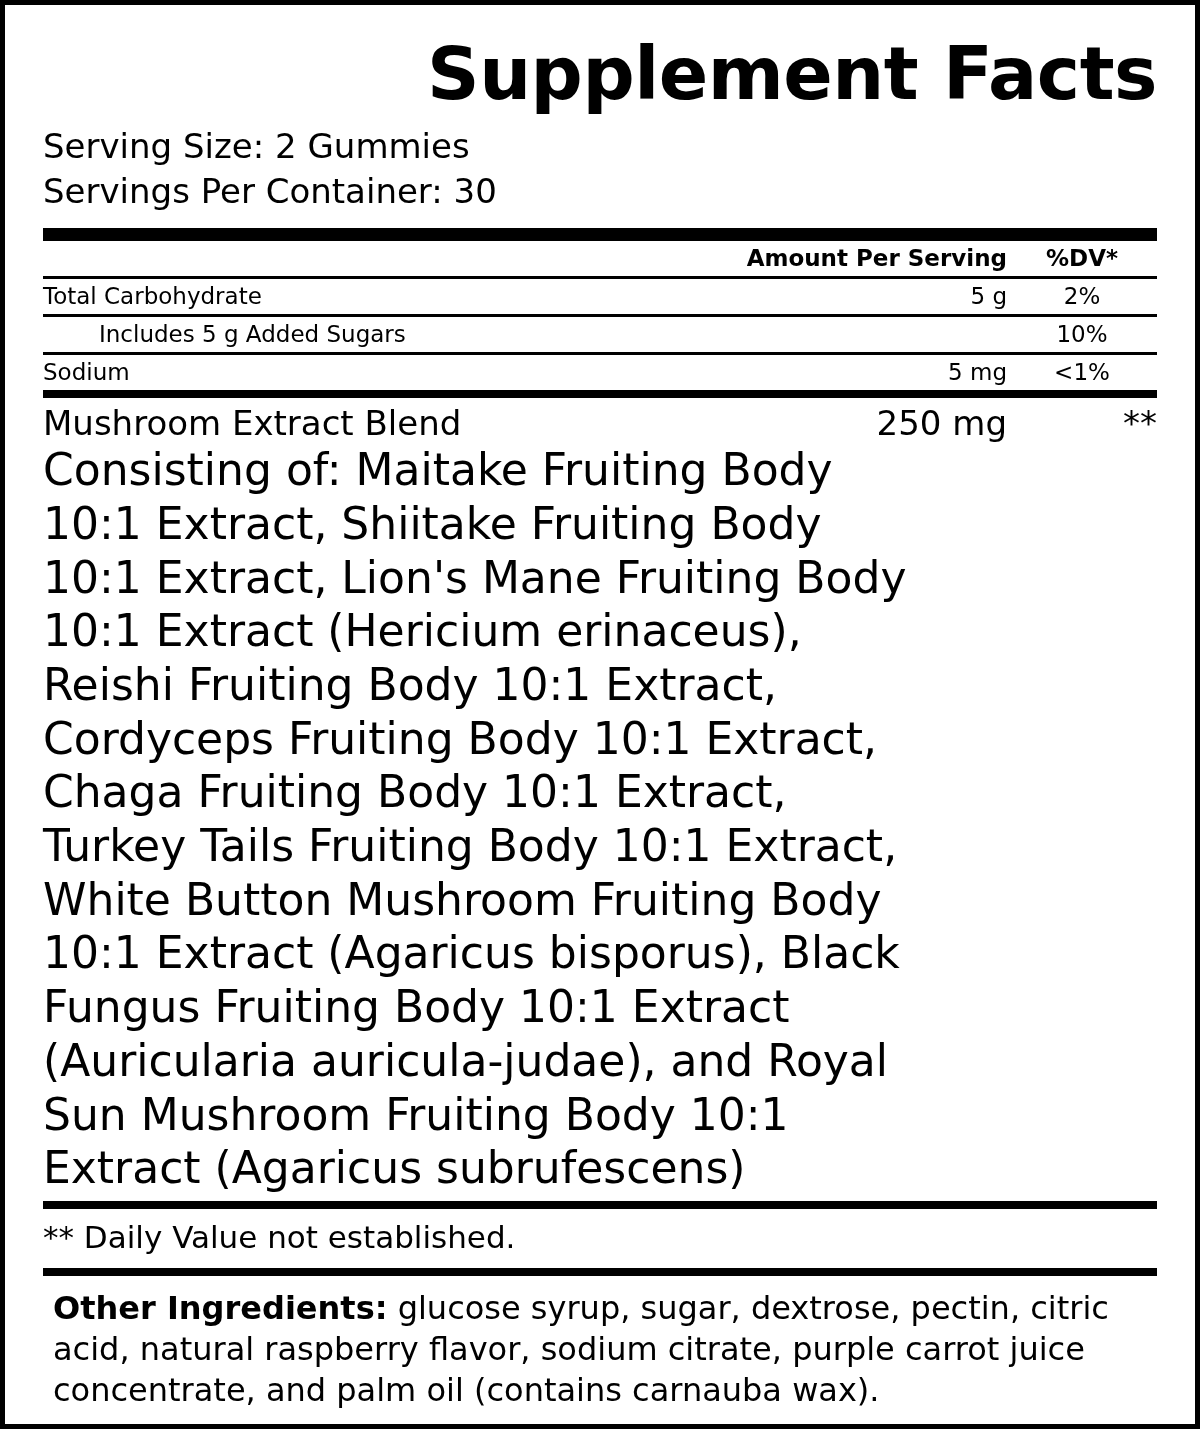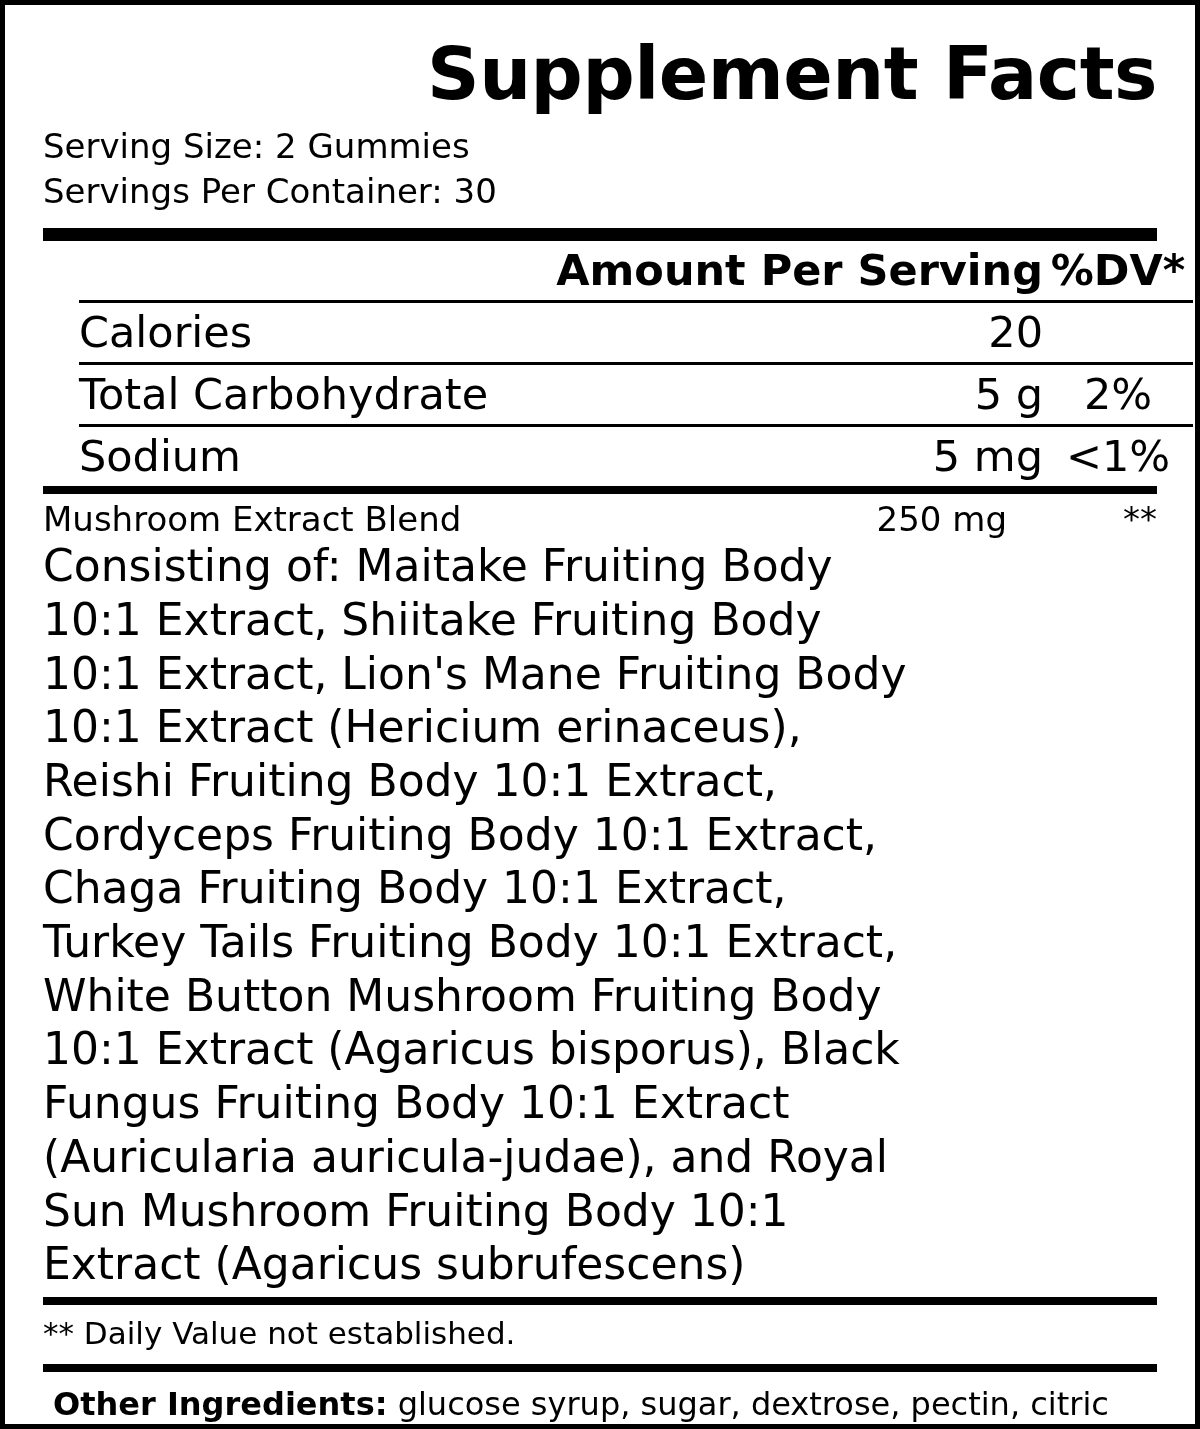--- a/index.html
+++ b/index.html
@@ -34,22 +34,21 @@
   .rule-thick {
     border-top: 13px solid #000000;
     margin-top: 14px;
   }
   .rule-med {
     border-top: 8px solid #000000;
   }
   table.facts {
     width: 100%;
     border-collapse: collapse;
-    font-size: 43px;
-    margin-left: 36px;
+    font-size: 23px;
   }
   table.facts td {
     padding: 4px 0 5px 0;
     vertical-align: bottom;
   }
   table.facts tr.row-line td {
     border-bottom: 3px solid #000000;
   }
   td.col-name { text-align: left; }
   td.col-amt  { text-align: right; white-space: nowrap; padding-right: 4px; }
@@ -99,33 +98,33 @@
   <div class="rule-thick"></div>
 
   <table class="facts">
     <tbody>
         <tr class="hdr row-line">
       <td class="col-name"></td>
       <td class="col-amt">Amount Per Serving</td>
       <td class="col-dv">%DV*</td>
     </tr>
 
-    <tr class="row-line">
-      <td class="col-name">Calories</td>
-      <td class="col-amt">20</td>
-      <td class="col-dv"></td>
-    </tr>
 
     <tr class="row-line">
       <td class="col-name">Total Carbohydrate</td>
       <td class="col-amt">5 g</td>
       <td class="col-dv">2%</td>
     </tr>
 
 
+    <tr class="row-line">
+      <td class="col-name indent2">Includes 5 g Added Sugars</td>
+      <td class="col-amt"></td>
+      <td class="col-dv">10%</td>
+    </tr>
 
     <tr>
       <td class="col-name">Sodium</td>
       <td class="col-amt">5 mg</td>
       <td class="col-dv">&lt;1%</td>
     </tr>
   </tbody>
     </table>
 
   <div class="rule-med"></div>

